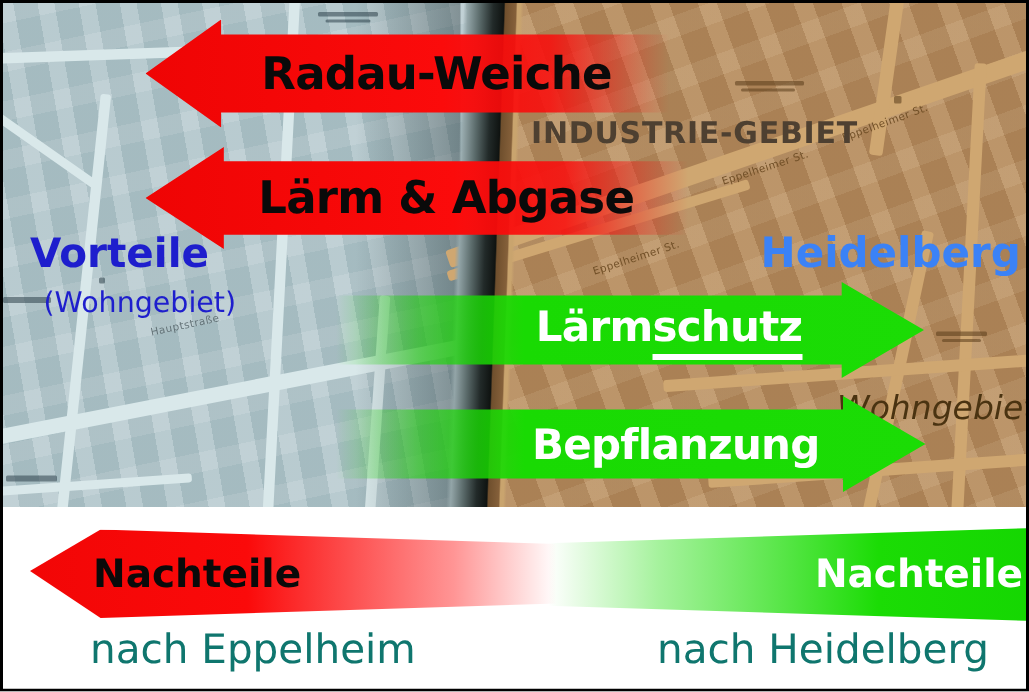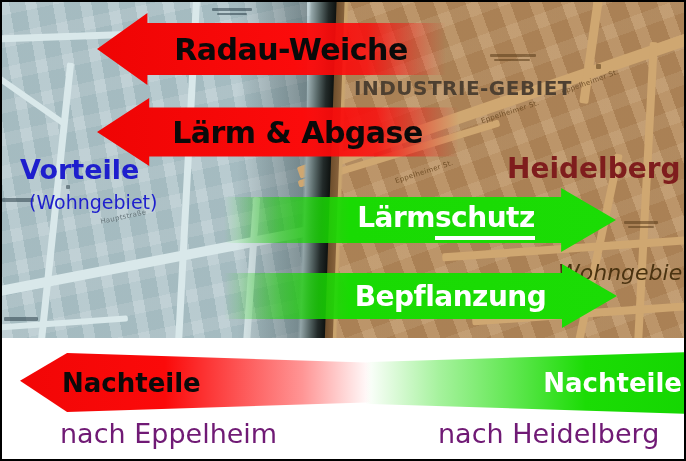--- a/index.html
+++ b/index.html
@@ -44,21 +44,21 @@
     position:absolute;left:301px;top:-12px;width:44px;height:372px;
     transform:rotate(2deg);
     background:linear-gradient(to right,
       rgba(147,165,168,0) 0px,#93a5a8 3px,#5b6b6b 11px,#222a29 20px,#0f1311 27px,
       #6f4f2d 28px,#85603a 35px,#c9a46e 36px,#c9a46e 38px,rgba(201,164,110,0) 40px);
   }
   
   .map-text{position:absolute;white-space:nowrap;z-index:4;}
   #txt-eppelheim{left:18px;top:152px;font-size:27px;font-weight:bold;color:#1e1ecd;}
   #txt-wohngebiet-l{left:27px;top:189px;font-size:19px;color:#1e1ecd;}
-  #txt-heidelberg{left:505px;top:150px;font-size:28px;font-weight:bold;color:#7f1d1d;text-align:right;}
+  #txt-heidelberg{left:505px;top:150px;font-size:28px;font-weight:bold;color:#3b82f6;text-align:right;}
   #txt-industrie{left:352px;top:74px;font-size:20px;font-weight:600;
                  color:#4e4031;letter-spacing:0.5px;}
   #txt-wohngebiet-r{left:556px;top:258px;font-size:22px;font-style:italic;color:#4a3311;}
   
   .arrow{position:absolute;display:flex;align-items:center;z-index:5;}
   .arrow .lbl{white-space:nowrap;}
   .red-left{clip-path:polygon(0 50%,14% 0,14% 14%,100% 14%,100% 86%,14% 86%,14% 100%);
     background:linear-gradient(to right,#ef0404 0%,#fb0b0b 55%,rgba(251,11,11,0.85) 75%,rgba(251,11,11,0) 97%);}
   #arrow-radau{left:95px;top:11px;width:332px;height:72px;justify-content:center;padding-left:28px;}
   #arrow-laerm-abgase{left:95px;top:96px;width:345px;height:68px;justify-content:center;padding-left:28px;}
@@ -75,21 +75,21 @@
   #arrow-nachteile{left:18px;top:15px;width:320px;height:59px;
     clip-path:polygon(0 47%,13% 0,100% 17%,100% 83%,13% 100%);
     background:linear-gradient(to right,#f20606 0%,#fb0a0a 40%,rgba(255,130,130,0.85) 78%,rgba(255,255,255,0) 97%);
     justify-content:flex-start;padding-left:42px;}
   #arrow-nachteile .lbl{font-size:26px;font-weight:bold;color:#0a0a0a;}
   #arrow-vorteile{left:352px;top:14px;width:328px;height:62px;
     clip-path:polygon(100% 48%,87% 0,0 17%,0 83%,87% 100%);
     background:linear-gradient(to left,#12d400 0%,#1bdc05 40%,rgba(150,240,140,0.85) 78%,rgba(255,255,255,0) 97%);
     justify-content:flex-end;padding-right:58px;}
   #arrow-vorteile .lbl{font-size:26px;font-weight:bold;color:#ffffff;}
-  .caption{position:absolute;font-size:27px;color:#701a75;white-space:nowrap;}
+  .caption{position:absolute;font-size:27px;color:#0f766e;white-space:nowrap;}
   #cap-eppelheim{left:58px;top:80px;}
   #cap-heidelberg{left:436px;top:80px;}
 </style>
 </head>
 <body>
 
 <div id="stage">
 
   <div id="map">
 

